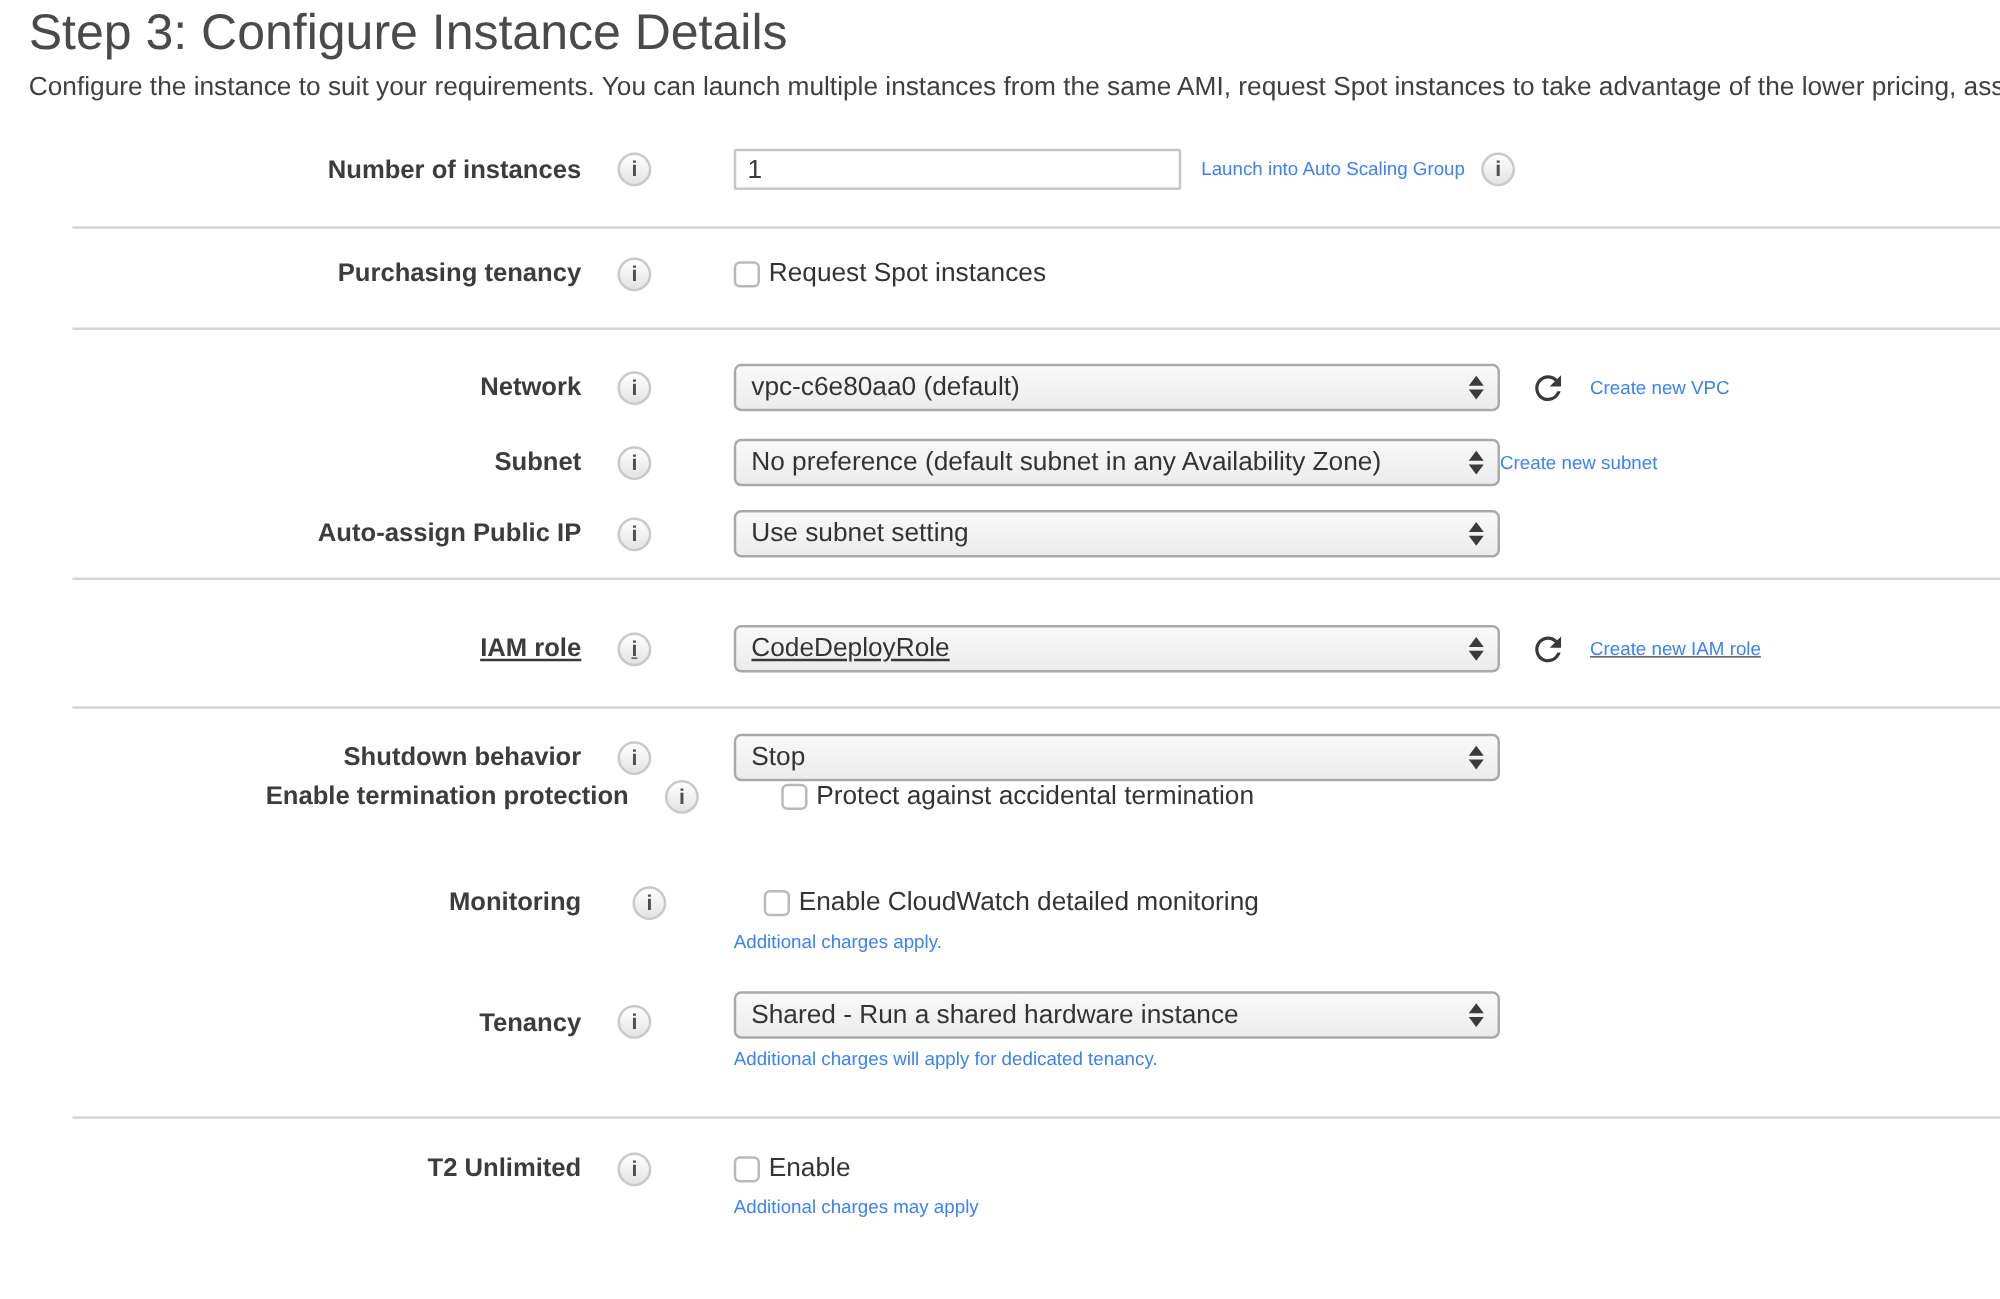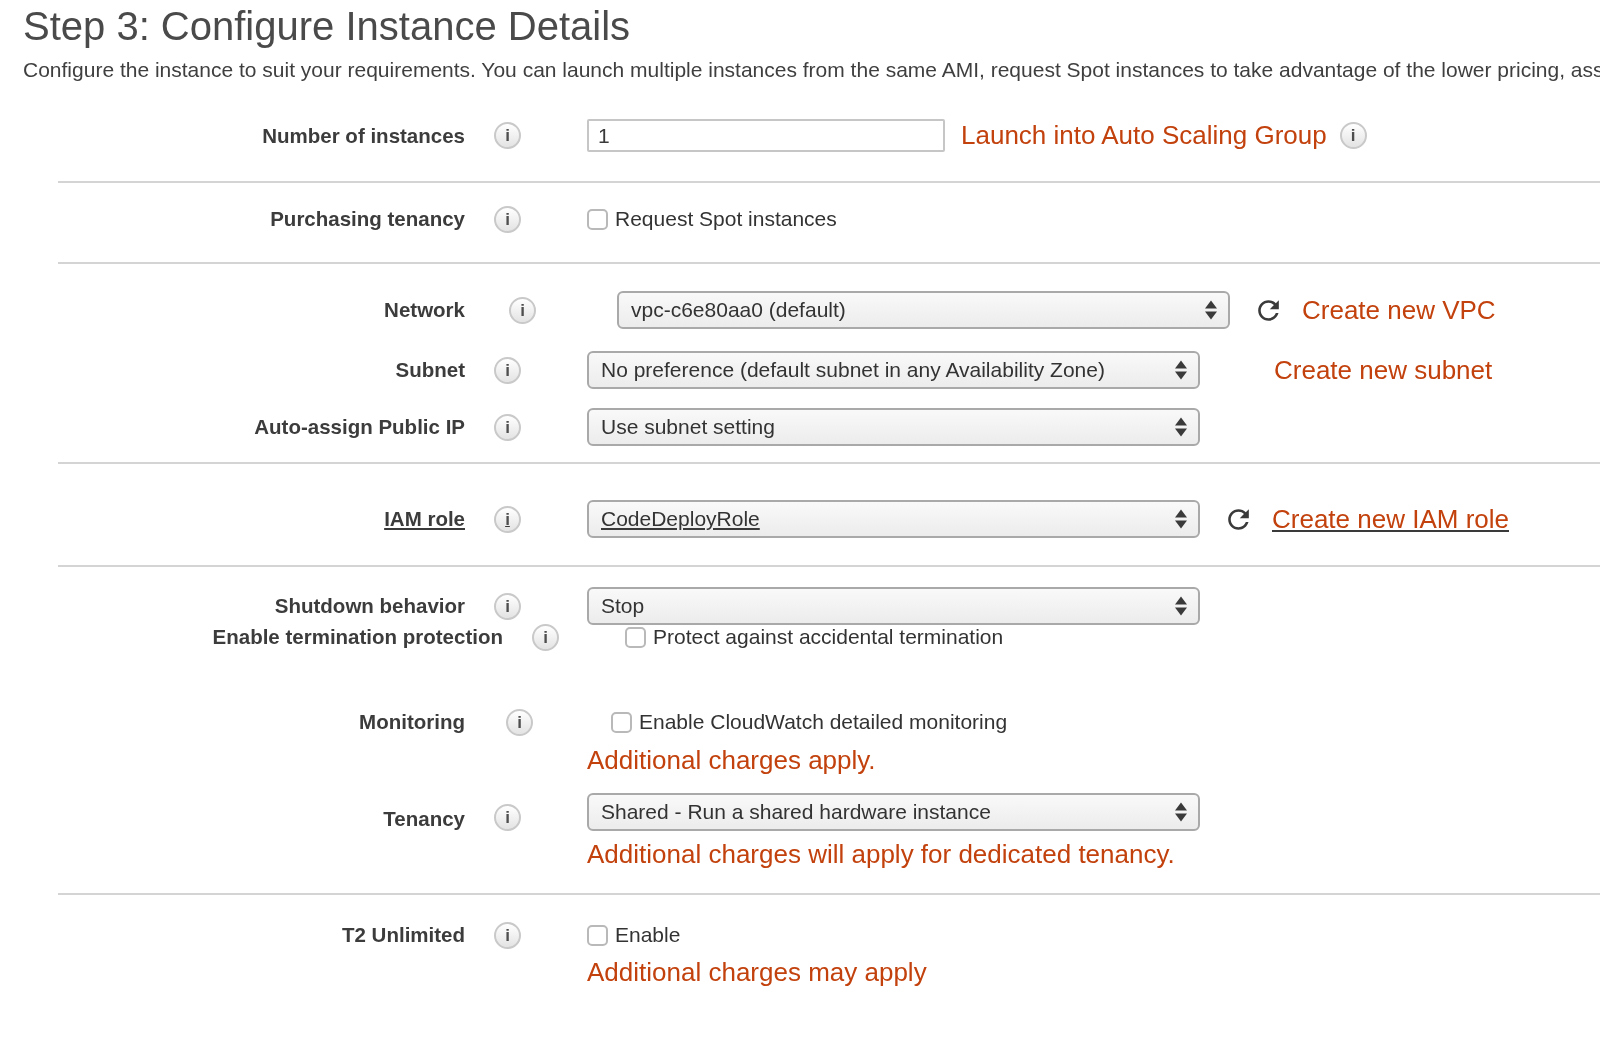--- a/index.html
+++ b/index.html
@@ -83,33 +83,33 @@
   }
   .checkbox {
     width:21px; height:21px; flex:none; box-sizing:border-box;
     border:2px solid #b9b9b9; border-radius:5px; background:#ffffff;
     margin-right:7px;
   }
   .check-label {
     font-size:21px; color:#333333; white-space:nowrap;
   }
   .link {
-    font-size:26px; color:#c2410c; text-decoration:none; white-space:nowrap;
+    font-size:15px; color:#3b82f6; text-decoration:none; white-space:nowrap;
     cursor:pointer;
   }
   .refresh-btn {
     width:31px; height:31px; flex:none; margin-left:23px;
     display:flex; align-items:center; justify-content:center;
     cursor:pointer;
   }
   .note-row { position:absolute; left:587px; }
   .asg-link { margin-left:16px; }
   .asg-info { margin-left:13px; }
   .after-refresh { margin-left:18px; }
-  .subnet-link-space { margin-left:74px; }
+  .subnet-link-space { }
 </style>
 </head>
 <body>
 
 <div class="page-title">Step 3: Configure Instance Details</div>
 <div class="page-subtitle">Configure the instance to suit your requirements. You can launch multiple instances from the same AMI, request Spot instances to take advantage of the lower pricing, assign an access management role to the instance, and more.</div>
 
 <div class="row" style="top:119px; height:33px;">
   <div class="cell-label">Number of instances</div>
   <div class="cell-info">
@@ -130,21 +130,21 @@
       <span class="info-icon">i</span>
     </div>
   <div class="cell-control">
     <span class="checkbox"></span>
     <span class="check-label">Request Spot instances</span>
   </div>
 </div>
 
 <div class="divider" style="top:262px;"></div>
 
-<div class="row" style="top:291px; height:38px;gap:15px;">
+<div class="row" style="top:291px; height:38px;">
   <div class="cell-label">Network</div>
   <div class="cell-info">
       <span class="info-icon">i</span>
     </div>
   <div class="cell-control">
     <div class="select">
       <span class="select-text">vpc-c6e80aa0 (default)</span>
       <span class="select-arrows">
           <i class="tri-up"></i>
           <i class="tri-down"></i>

